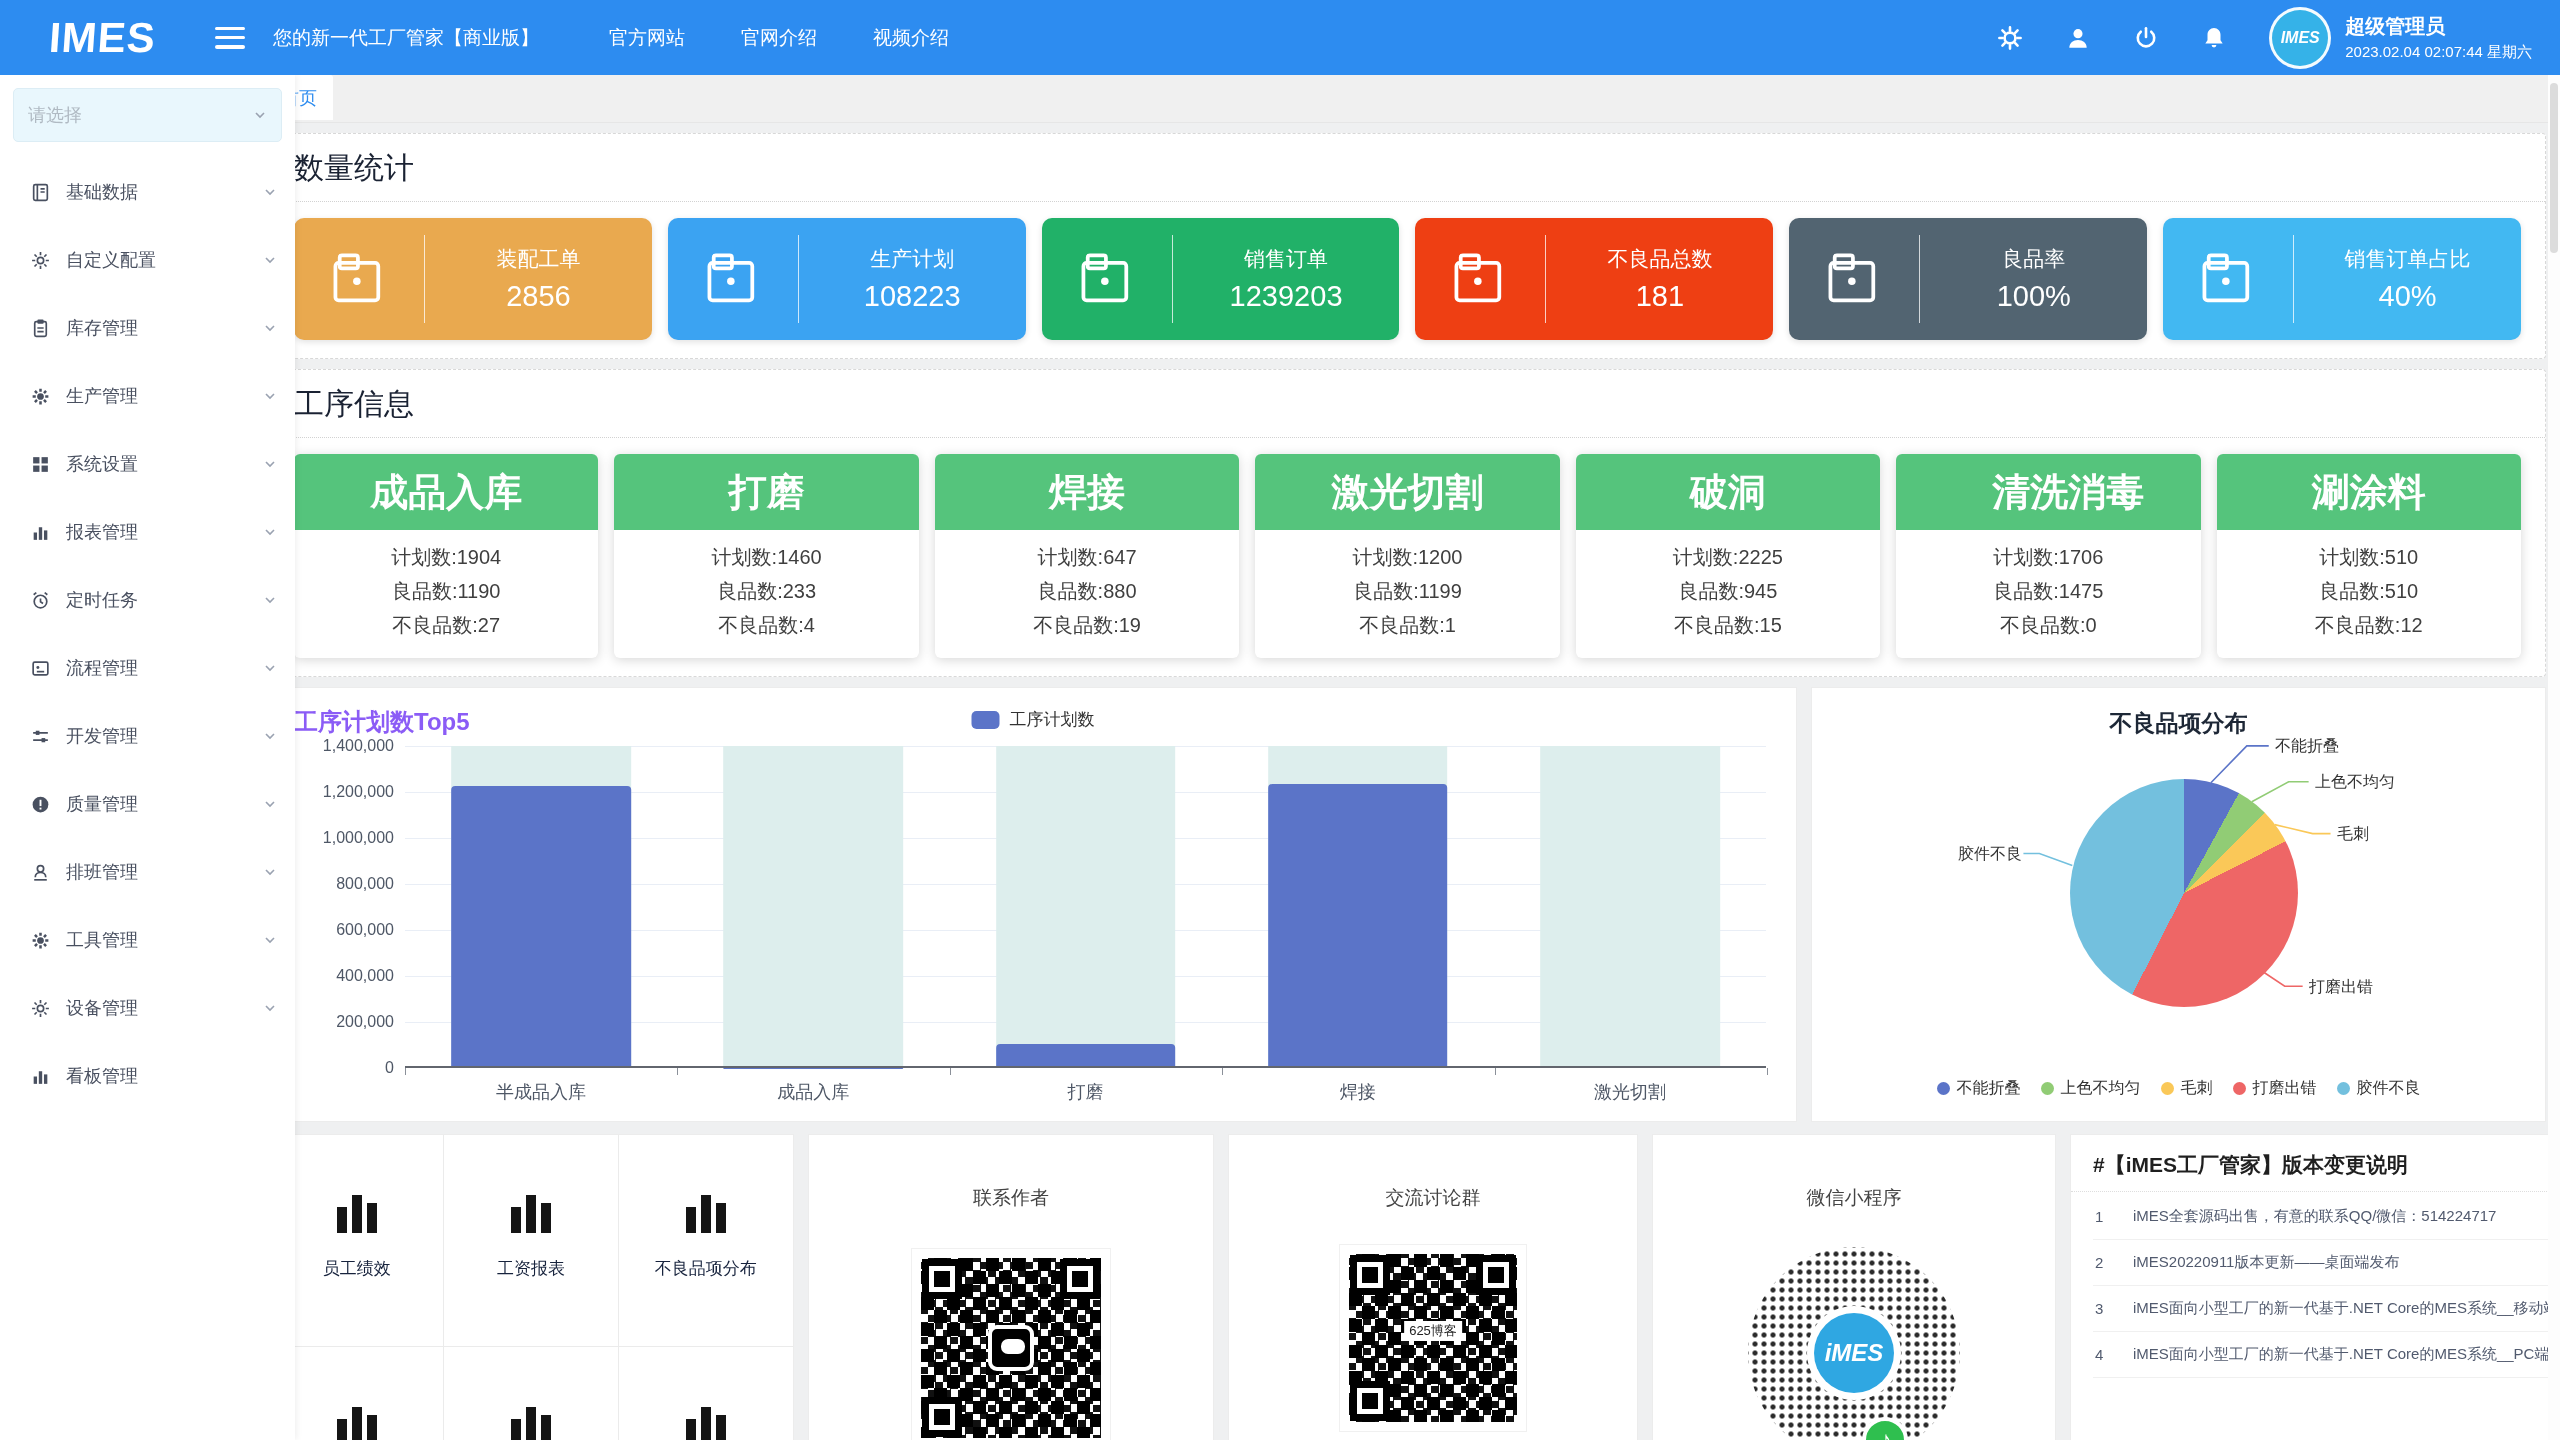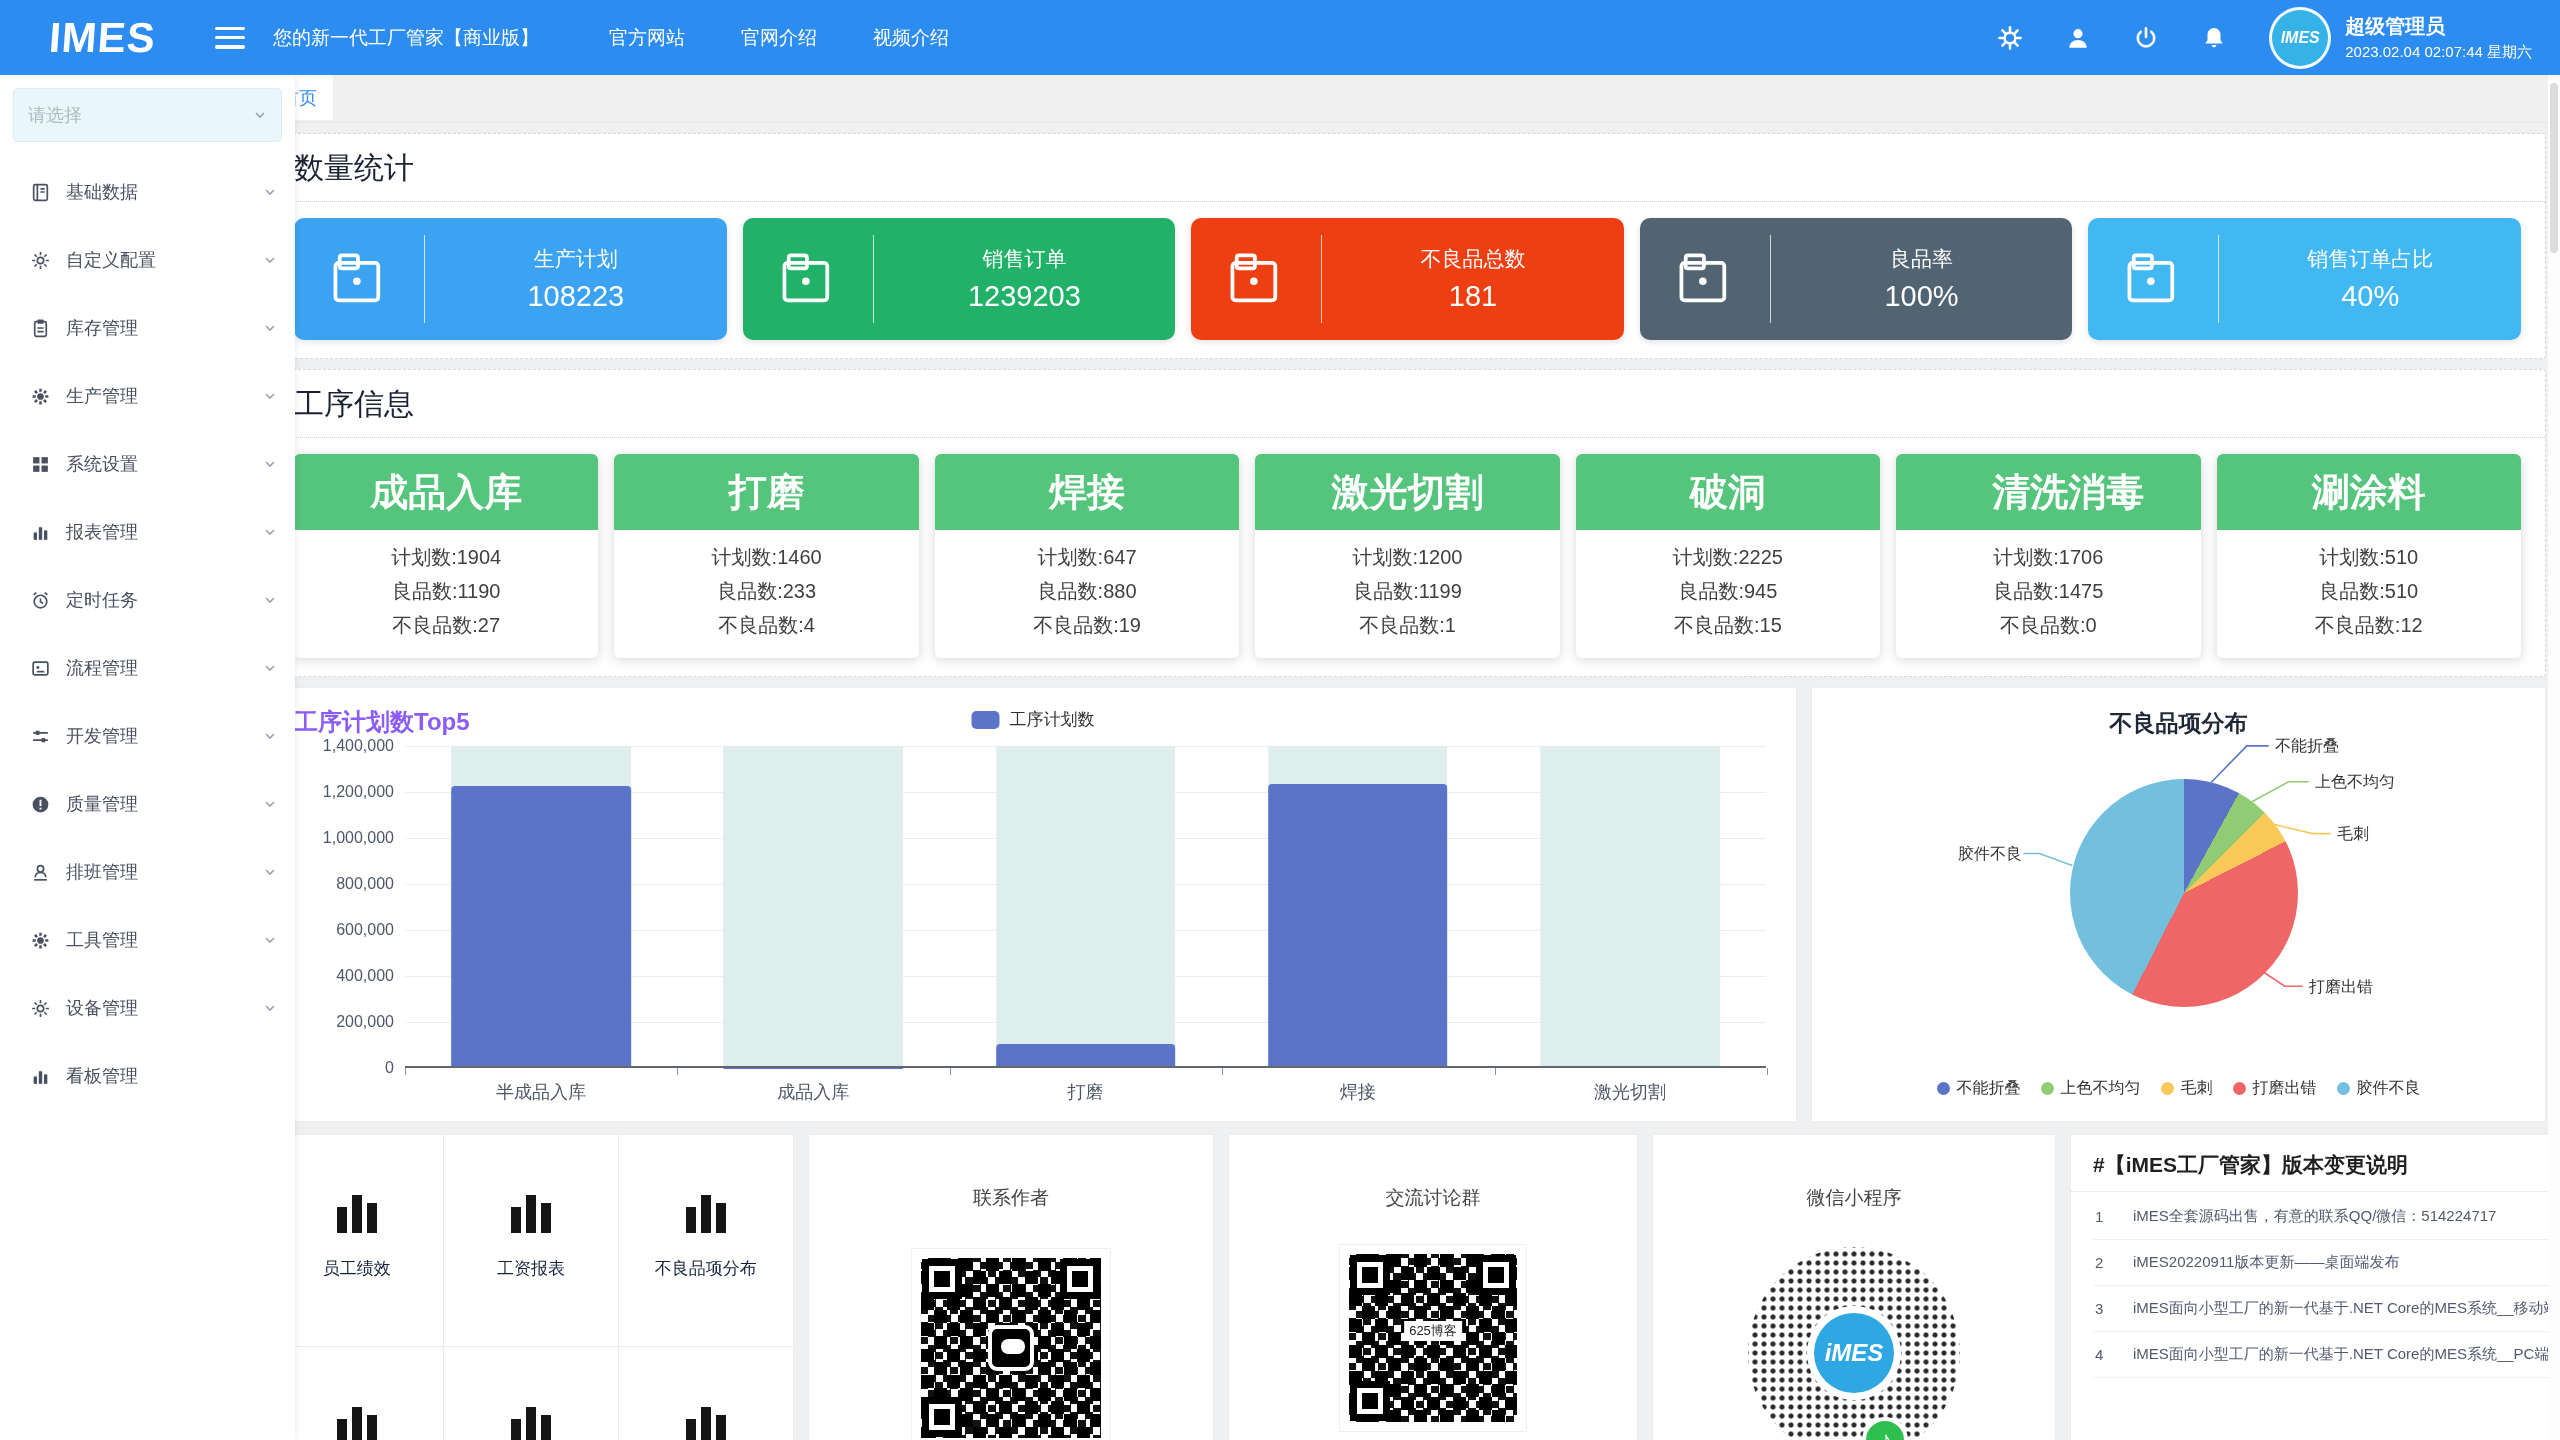--- a/index.html
+++ b/index.html
@@ -390,20 +390,36 @@
   <div class="tabbar">
     <div class="tab">首页</div>
   </div>
 
   <div class="content">
 
     <div class="section-card">
       <div class="section-title">数量统计</div>
       <div class="dotted-div"></div>
       <div class="stat-row">
+        <div class="stat-card" style="background: rgb(233, 169, 79);">
+          <div class="stat-icon-zone">
+              <svg width="60" height="60" viewBox="0 0 56 56">
+                <g stroke="#fff" stroke-width="3.5" fill="none">
+                  <rect x="10" y="6" width="17" height="12" rx="2"></rect>
+                  <rect x="6" y="13" width="40" height="35" rx="3"></rect>
+                  <circle cx="26" cy="30" r="3.5" fill="#fff" stroke="none"></circle>
+                </g>
+              </svg>
+            </div>
+          <div class="stat-sep"></div>
+          <div class="stat-text">
+              <span class="stat-label">装配工单</span>
+              <span class="stat-value">2856</span>
+            </div>
+        </div>
         <div class="stat-card" style="background: rgb(59, 163, 242);">
           <div class="stat-icon-zone">
               <svg width="60" height="60" viewBox="0 0 56 56">
                 <g stroke="#fff" stroke-width="3.5" fill="none">
                   <rect x="10" y="6" width="17" height="12" rx="2"></rect>
                   <rect x="6" y="13" width="40" height="35" rx="3"></rect>
                   <circle cx="26" cy="30" r="3.5" fill="#fff" stroke="none"></circle>
                 </g>
               </svg>
             </div>

